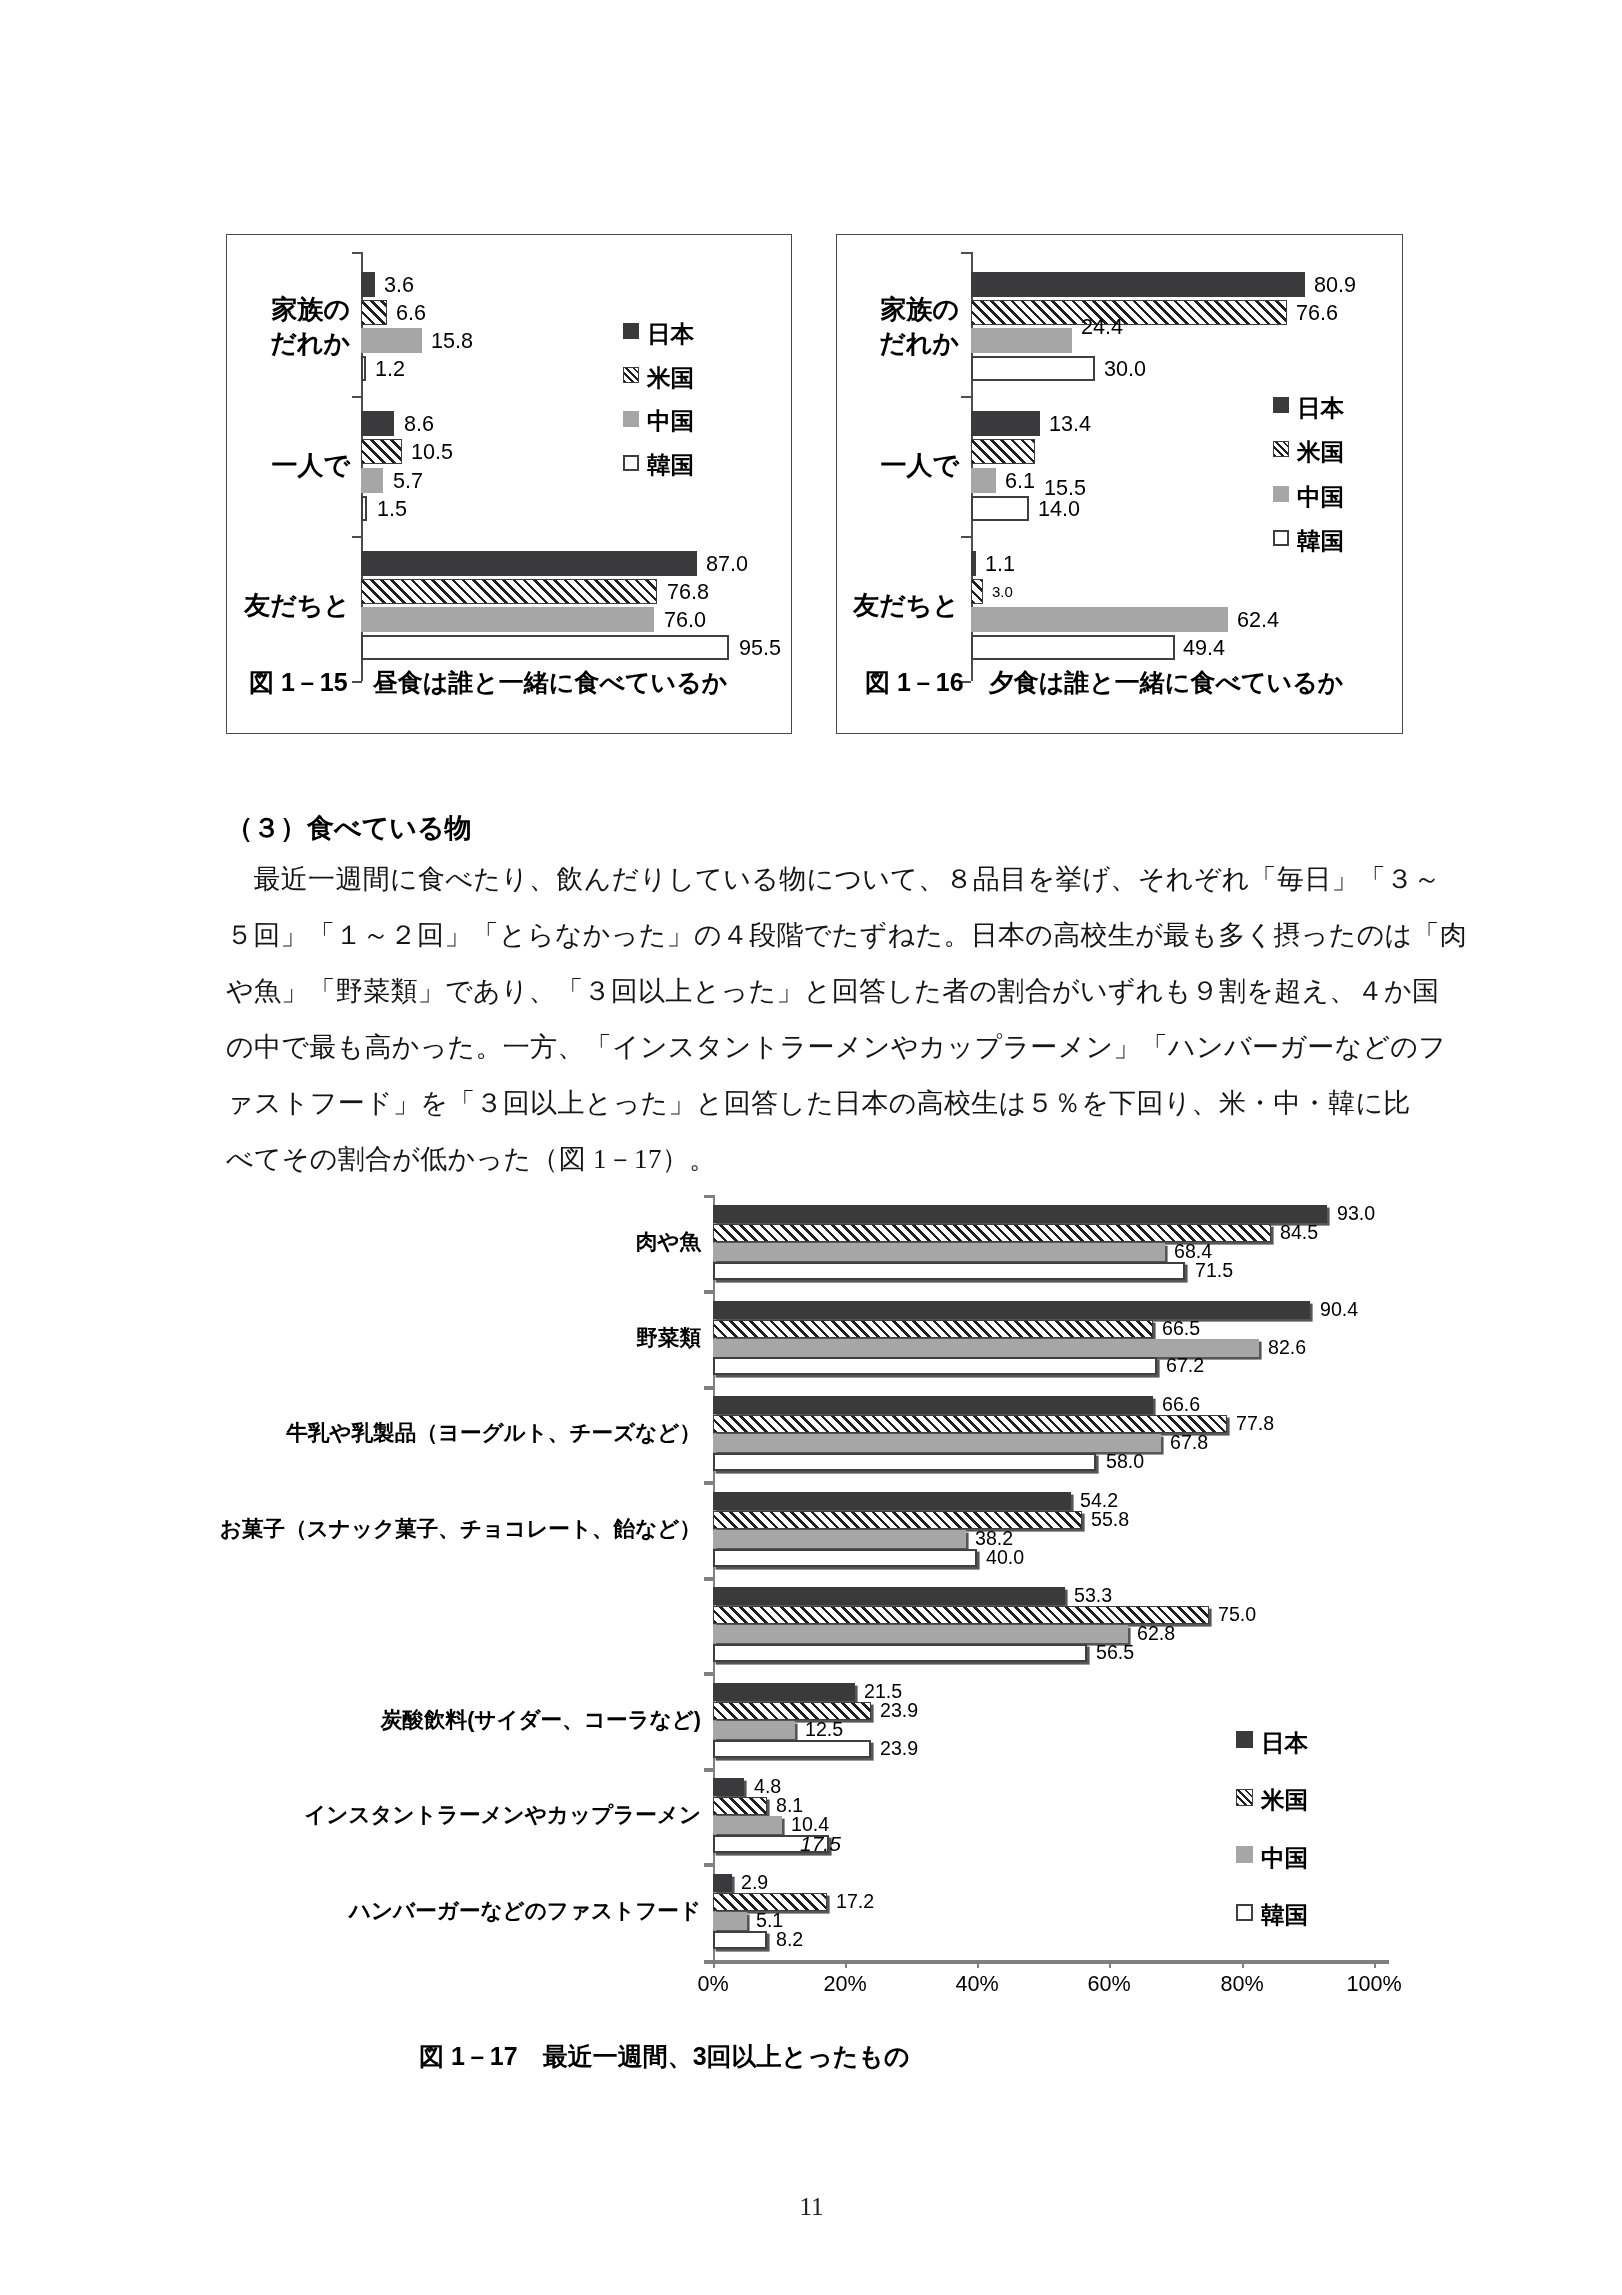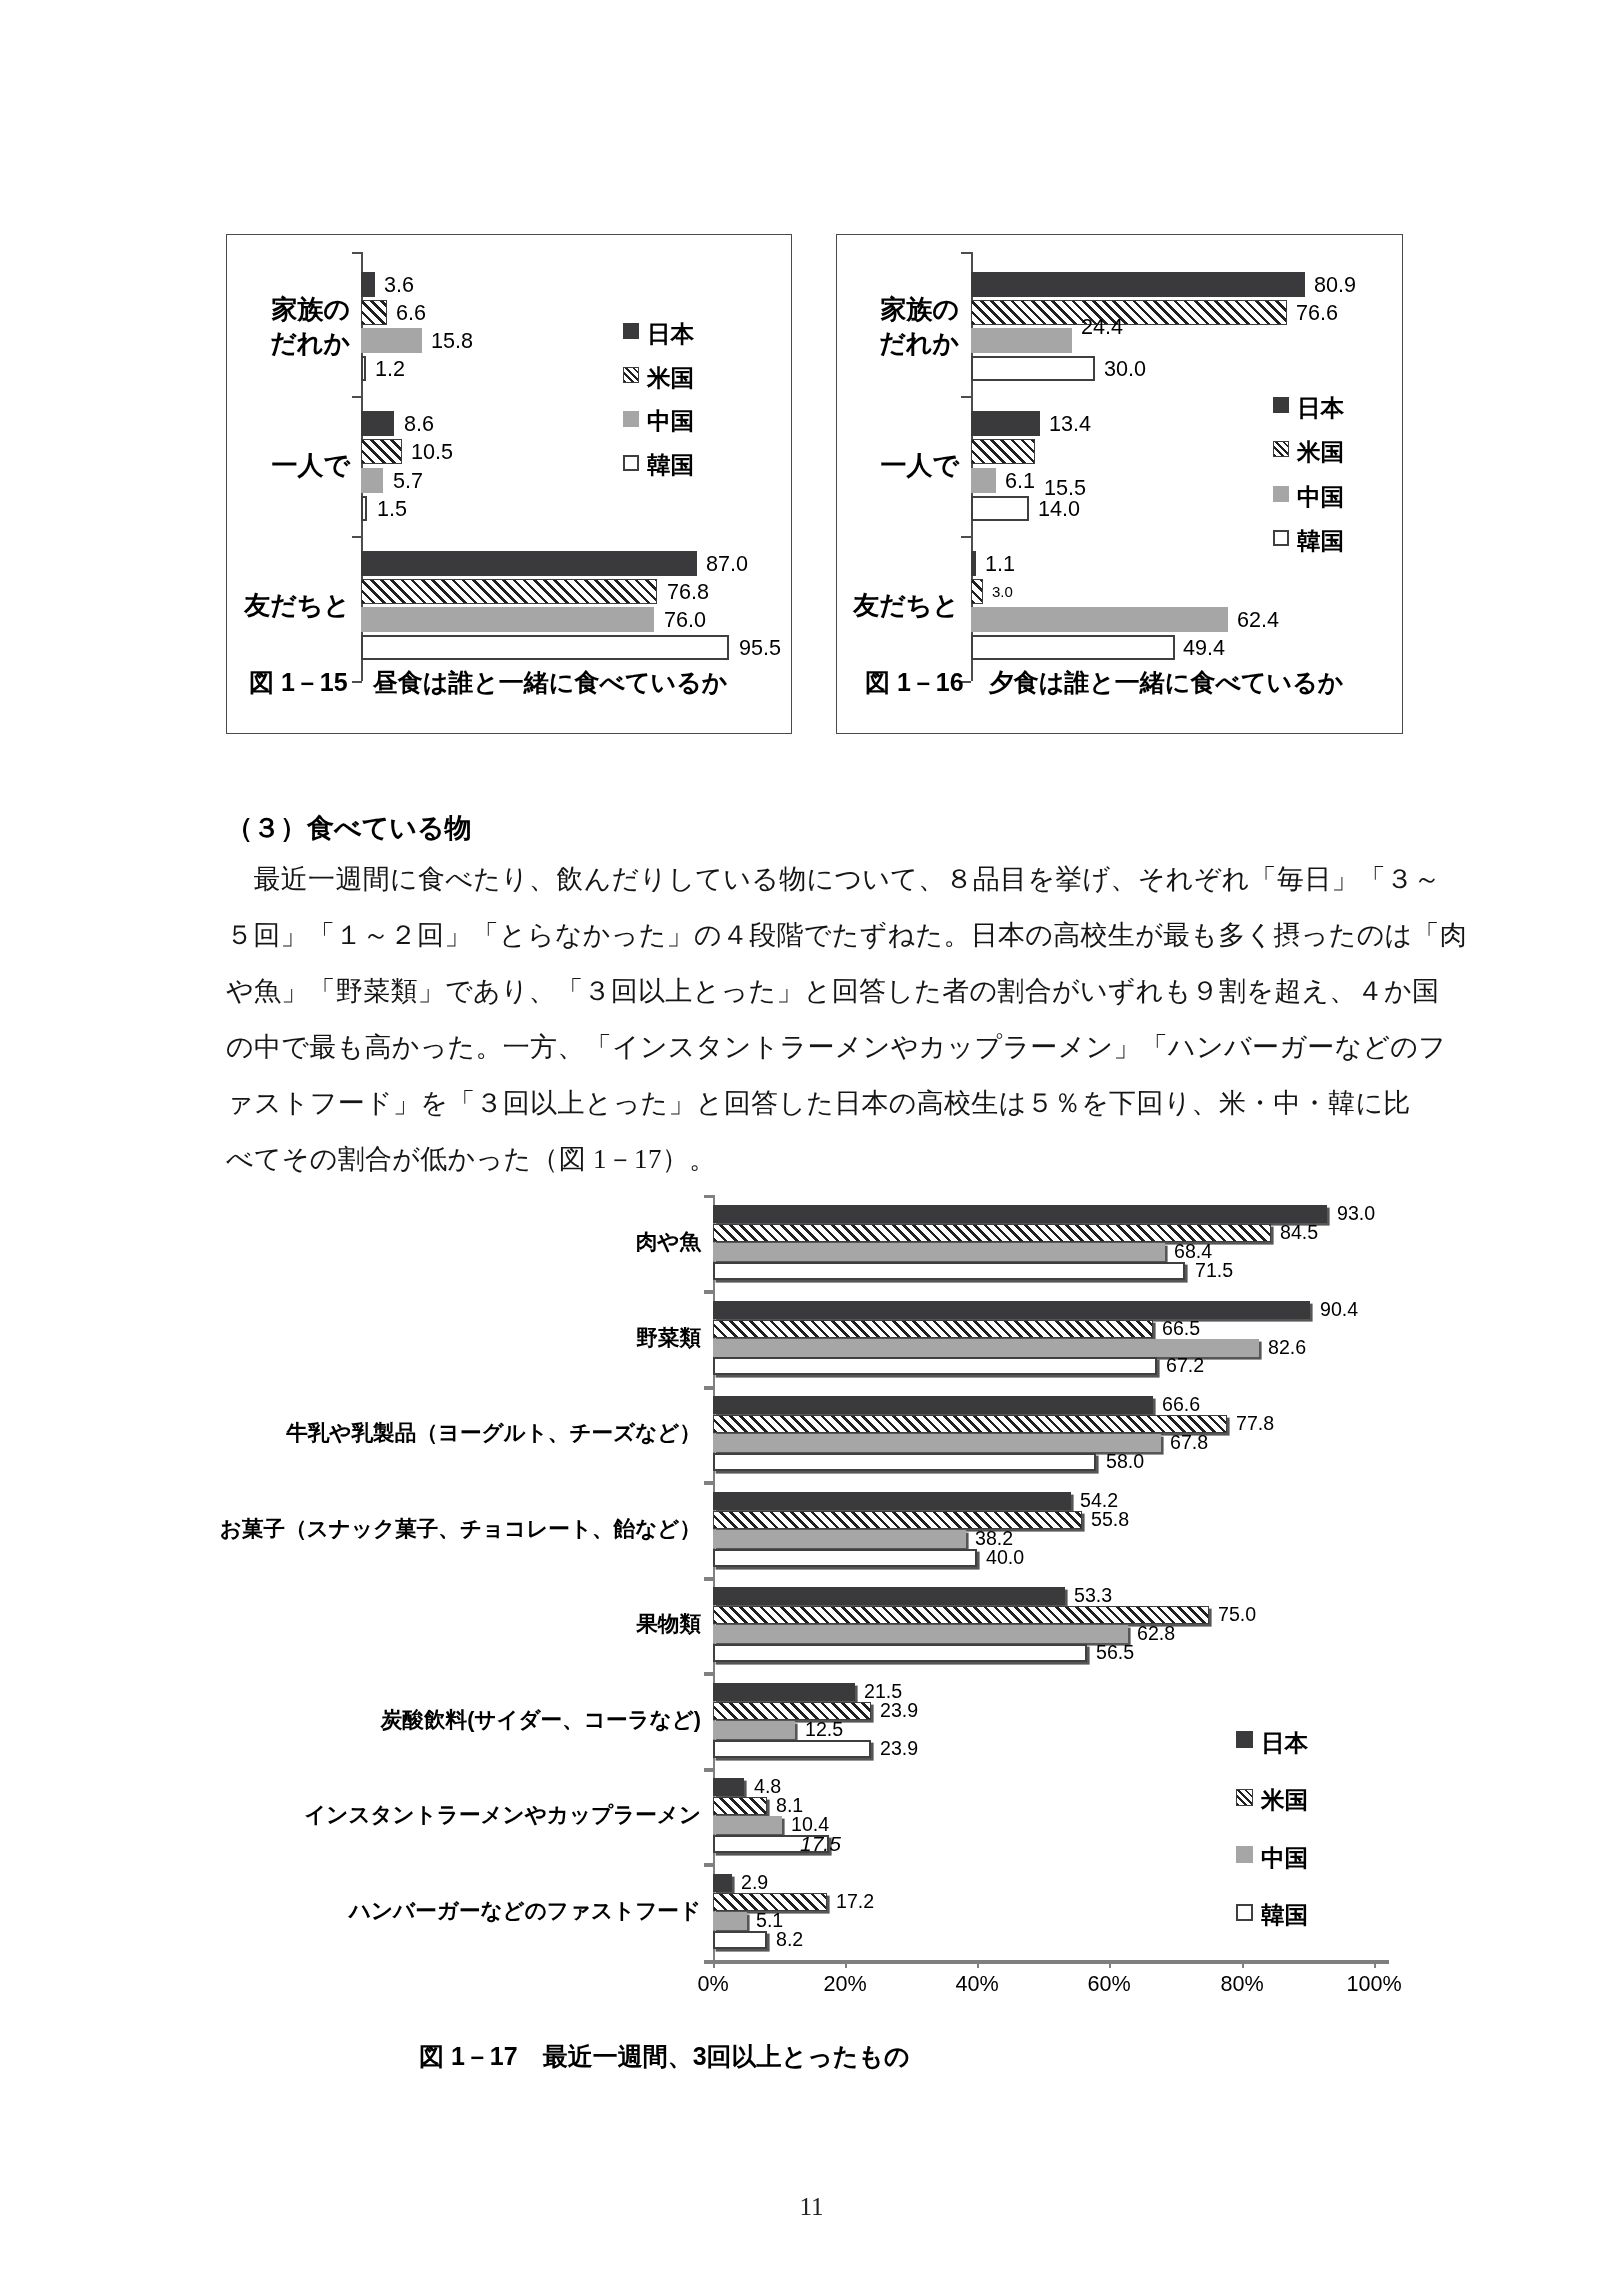--- a/index.html
+++ b/index.html
@@ -170,21 +170,20 @@
     <div class="val" style="left: 910px; top: 265px; height: 17.7px; line-height: 17.7px; font-size: 19.6px;">58.0</div>
     <div class="cat-label" style="left: 0px; top: 304px; width: 505px; height: 75px; font-size: 21.6px;">お菓子（スナック菓子、チョコレート、飴など）</div>
     <div class="bar solid sh" style="left: 517px; top: 304px; width: 358px; height: 17.7px; background: rgb(58, 58, 60);"></div>
     <div class="val" style="left: 884px; top: 304px; height: 17.7px; line-height: 17.7px; font-size: 19.6px;">54.2</div>
     <div class="bar hatch sh" style="left: 517px; top: 323px; width: 369px; height: 17.7px;"></div>
     <div class="val" style="left: 895px; top: 323px; height: 17.7px; line-height: 17.7px; font-size: 19.6px;">55.8</div>
     <div class="bar solid sh" style="left: 517px; top: 342px; width: 253px; height: 17.7px; background: rgb(166, 166, 166);"></div>
     <div class="val" style="left: 779px; top: 342px; height: 17.7px; line-height: 17.7px; font-size: 19.6px;">38.2</div>
     <div class="bar outline sh" style="left: 517px; top: 361px; width: 264px; height: 17.7px; background: rgb(255, 255, 255); border-color: rgb(63, 63, 63);"></div>
     <div class="val" style="left: 790px; top: 361px; height: 17.7px; line-height: 17.7px; font-size: 19.6px;">40.0</div>
-    <div class="cat-label" style="left: 0px; top: 399px; width: 505px; height: 75px; font-size: 21.6px;">果物類</div>
     <div class="bar solid sh" style="left: 517px; top: 399px; width: 352px; height: 17.7px; background: rgb(58, 58, 60);"></div>
     <div class="val" style="left: 878px; top: 399px; height: 17.7px; line-height: 17.7px; font-size: 19.6px;">53.3</div>
     <div class="bar hatch sh" style="left: 517px; top: 418px; width: 496px; height: 17.7px;"></div>
     <div class="val" style="left: 1022px; top: 418px; height: 17.7px; line-height: 17.7px; font-size: 19.6px;">75.0</div>
     <div class="bar solid sh" style="left: 517px; top: 437px; width: 415px; height: 17.7px; background: rgb(166, 166, 166);"></div>
     <div class="val" style="left: 941px; top: 437px; height: 17.7px; line-height: 17.7px; font-size: 19.6px;">62.8</div>
     <div class="bar outline sh" style="left: 517px; top: 456px; width: 374px; height: 17.7px; background: rgb(255, 255, 255); border-color: rgb(63, 63, 63);"></div>
     <div class="val" style="left: 900px; top: 456px; height: 17.7px; line-height: 17.7px; font-size: 19.6px;">56.5</div>
     <div class="cat-label" style="left: 0px; top: 495px; width: 505px; height: 75px; font-size: 21.6px;">炭酸飲料(サイダー、コーラなど)</div>
     <div class="bar solid sh" style="left: 517px; top: 495px; width: 142px; height: 17.7px; background: rgb(58, 58, 60);"></div>

